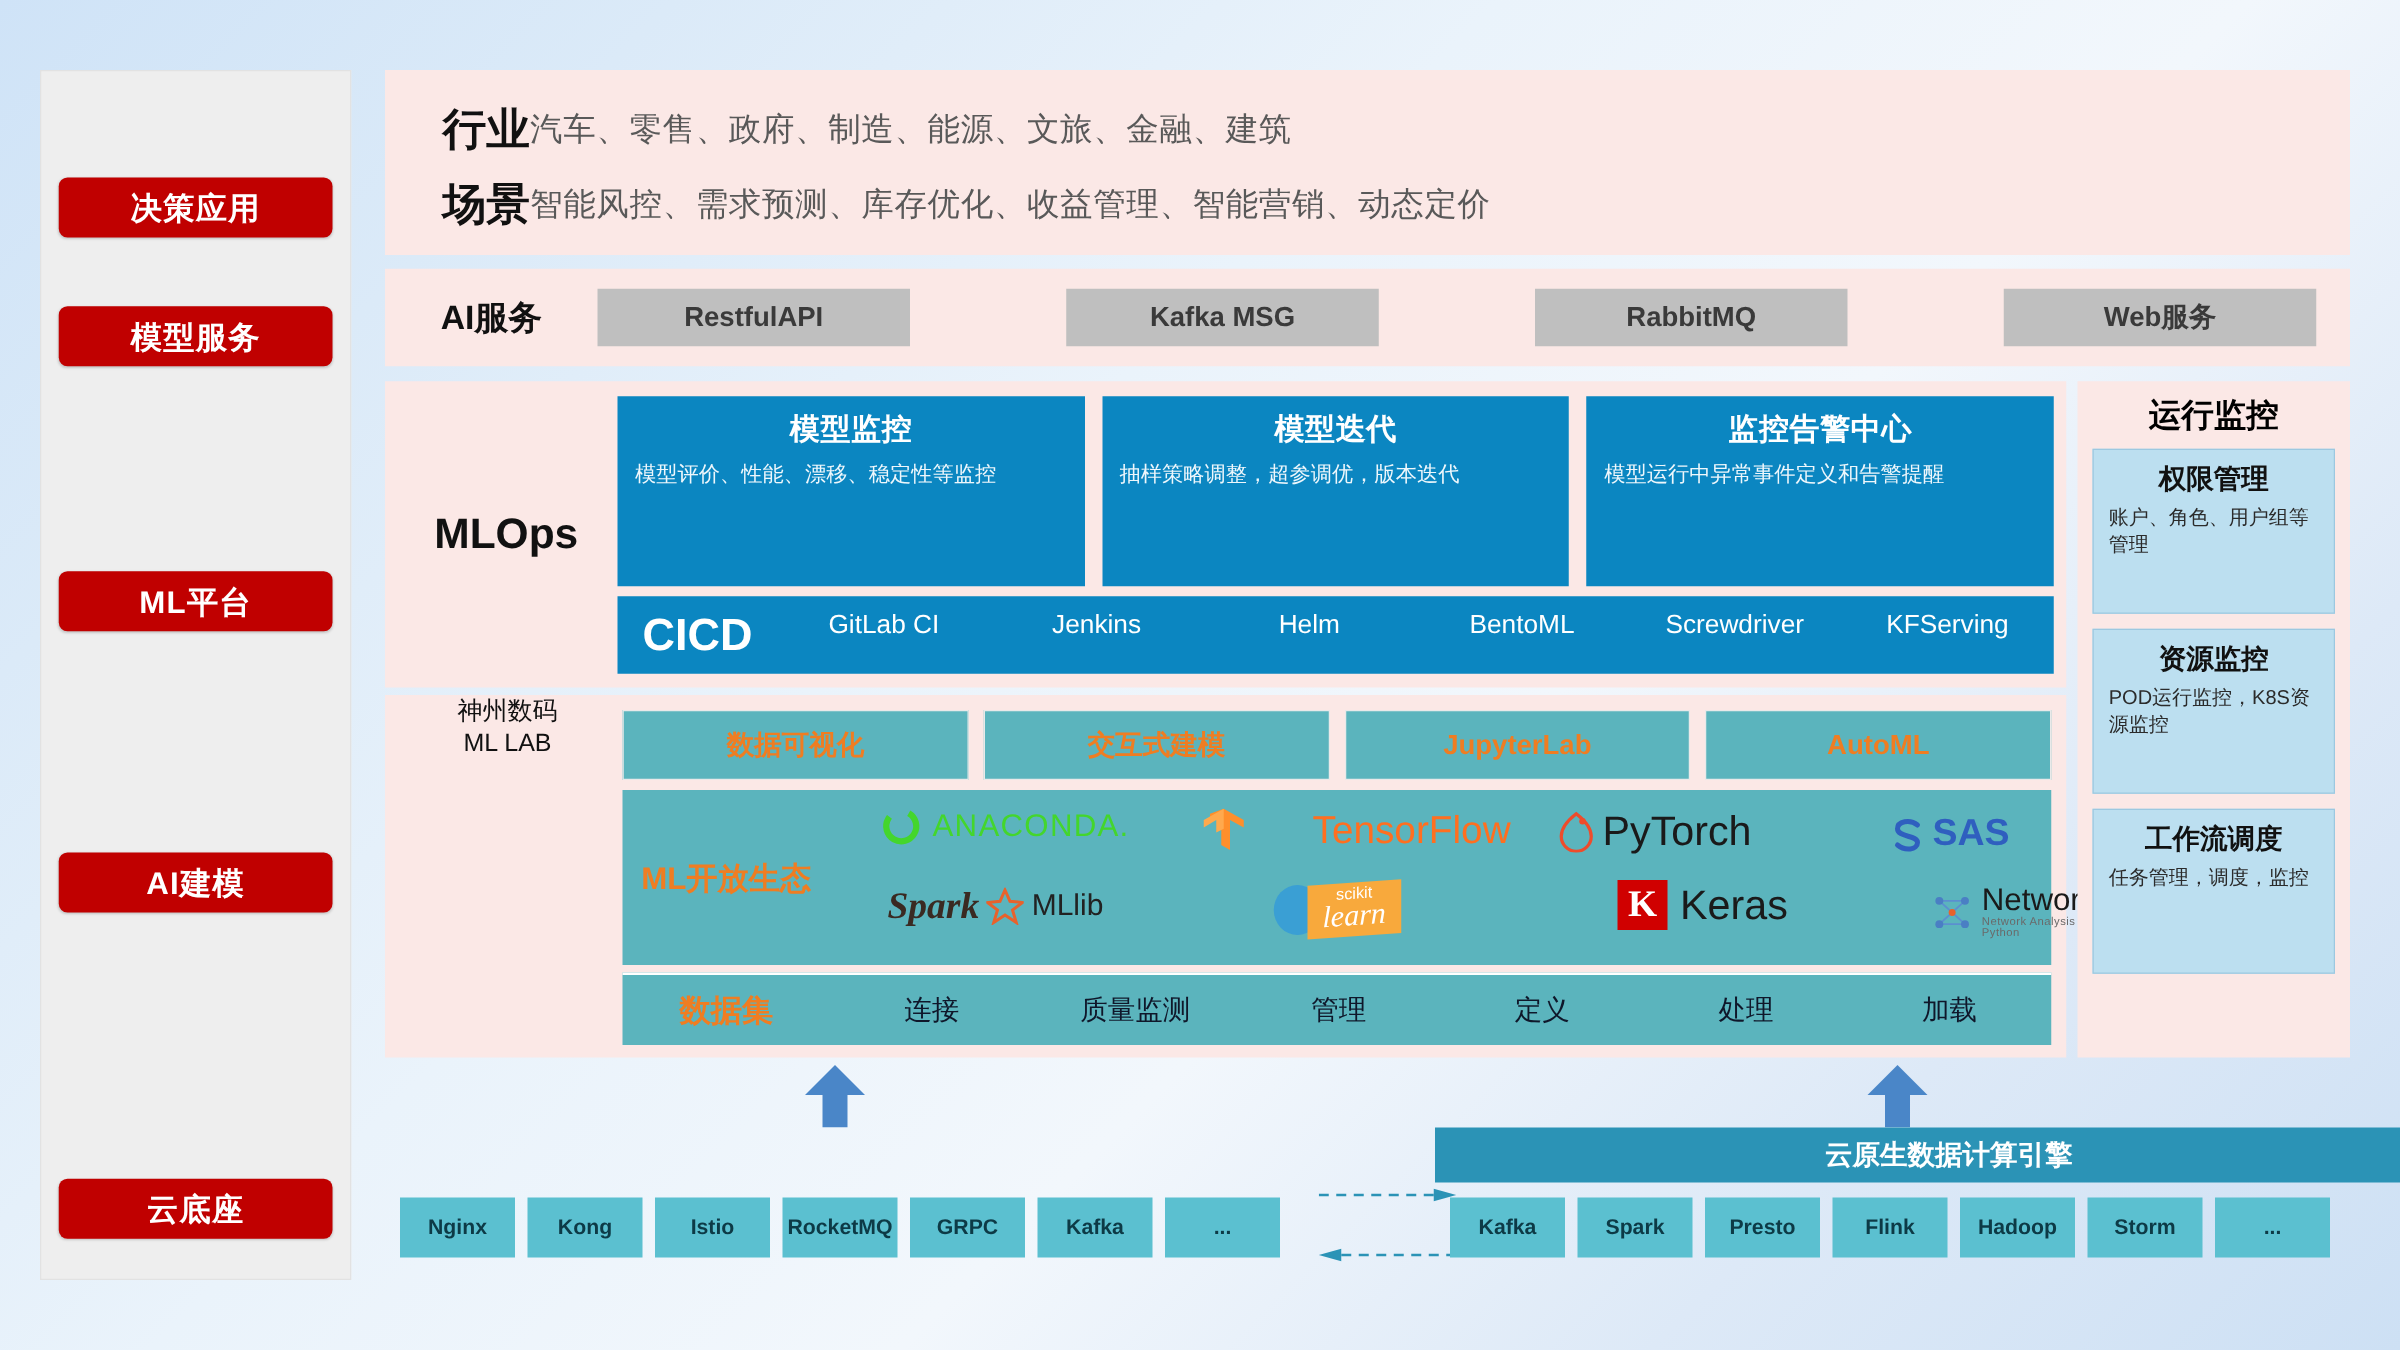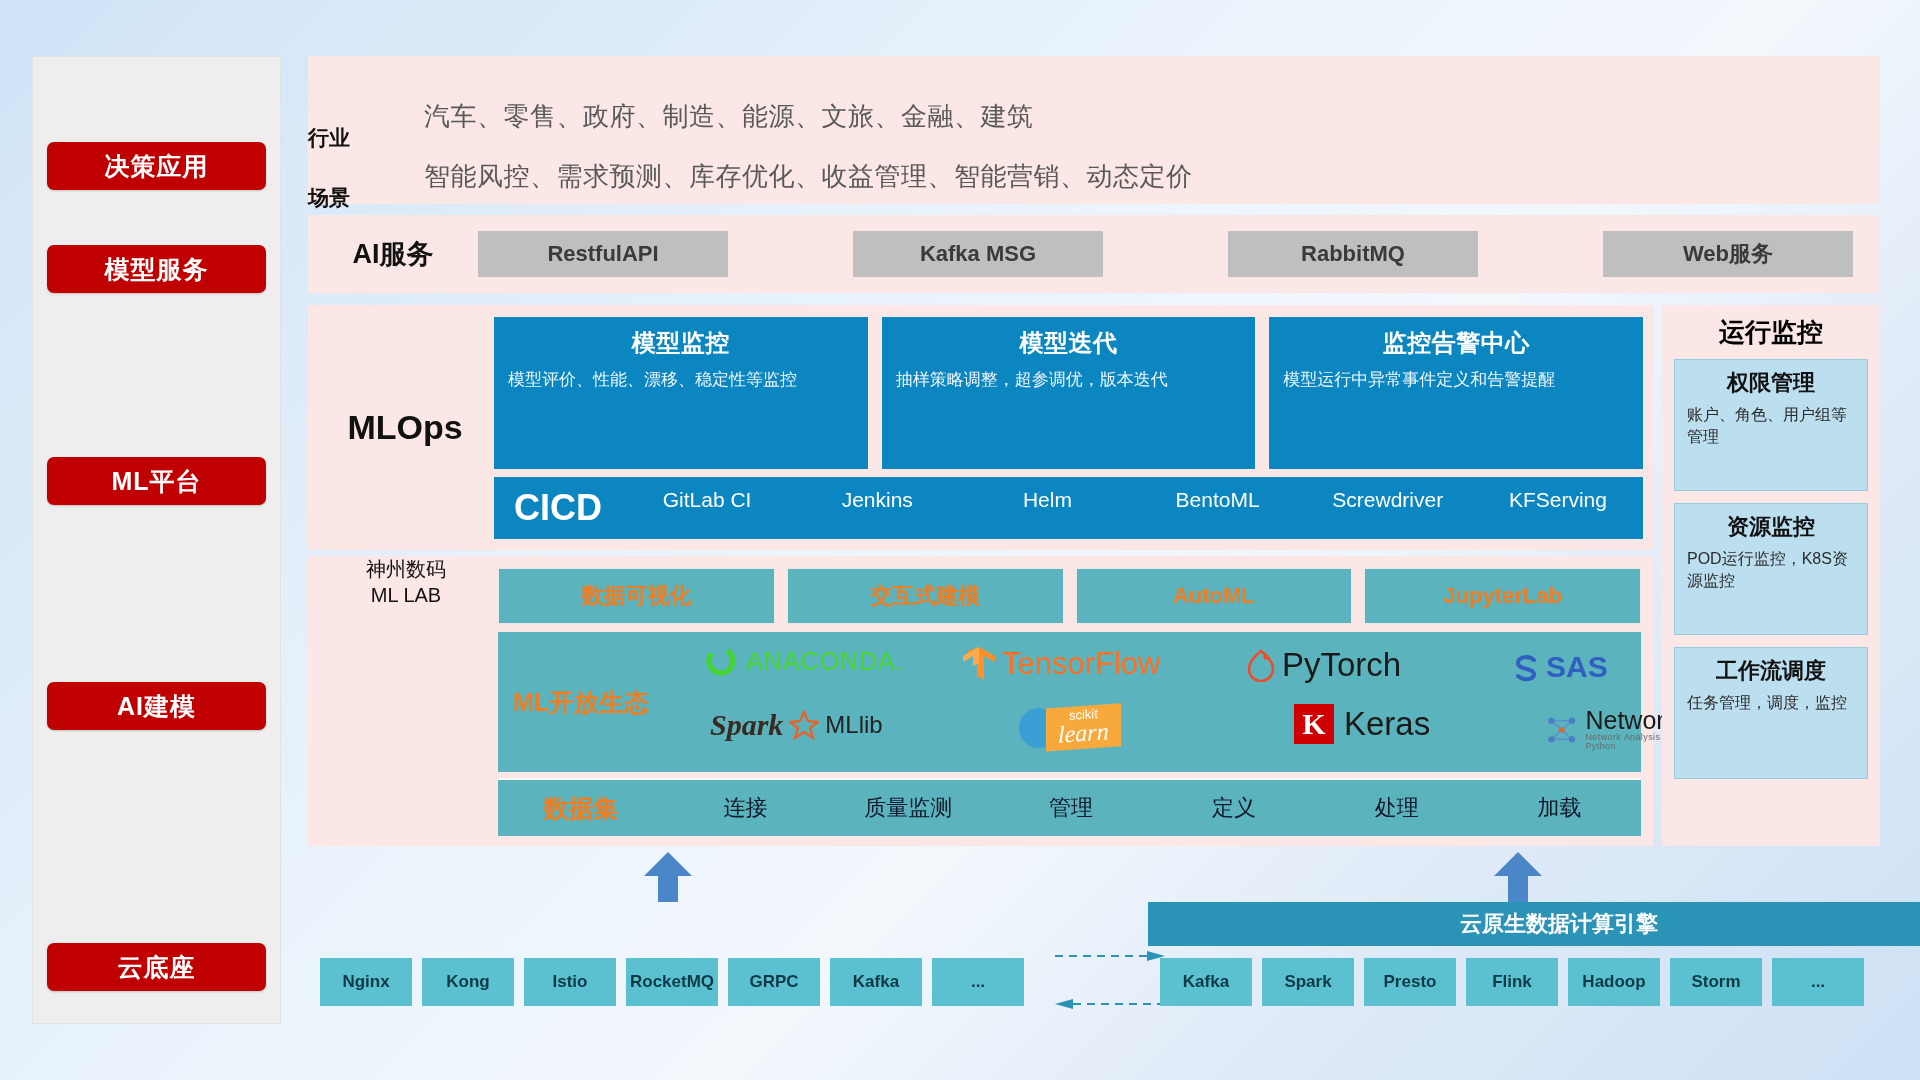--- a/index.html
+++ b/index.html
@@ -24,23 +24,22 @@
     box-shadow:0 1px 2px rgba(0,0,0,.18);
   }
 
   
   .band{position:absolute;background:#fbe8e6;}
 
   
   #row-app{left:308px;top:56px;width:1572px;height:148px;}
   .app-row{position:absolute;display:flex;align-items:center;}
   .app-key{
-    width:116px;text-align:left;font-weight:bold;font-size:21px;color:#111;
+    width:116px;text-align:right;font-weight:bold;font-size:35px;color:#111;
     font-family:"Liberation Sans",sans-serif;
-    margin-top:44px;
   }
   .app-val{font-size:26px;color:#595959;letter-spacing:.5px;}
 
   
   #row-svc{left:308px;top:215px;width:1572px;height:78px;}
   .svc-label{
     position:absolute;left:22px;top:0;height:78px;width:126px;
     display:flex;align-items:center;justify-content:center;
     font-weight:bold;font-size:27px;color:#111;
   }
@@ -202,22 +201,22 @@
 
   <div class="band" id="row-lab">
     <div class="lab-label">
       <span>神州数码</span>
       <span>ML LAB</span>
     </div>
 
     <div class="lab-tabs">
       <div class="lab-tab">数据可视化</div>
       <div class="lab-tab">交互式建模</div>
+      <div class="lab-tab">JupyterLab</div>
       <div class="lab-tab">AutoML</div>
-      <div class="lab-tab">JupyterLab</div>
     </div>
 
     <div class="lab-eco">
       <div class="eco-title">ML开放生态</div>
       <div class="eco-logos">
 
         <div style="position:absolute;left:40px;top:12px;display:flex;align-items:center;gap:8px;">
           <svg width="34" height="34" viewBox="0 0 34 34">
             <circle cx="17" cy="17" r="12" fill="none" stroke="#44d62c" stroke-width="5" stroke-dasharray="58 20" transform="rotate(-60 17 17)"></circle>
           </svg>
@@ -230,21 +229,21 @@
             <polygon points="15,2 19,11 29,12 21,18 24,28 15,22 6,28 9,18 1,12 11,11" fill="none" stroke="#e8622c" stroke-width="2.4"></polygon>
           </svg>
           <span style="color:#222;font-size:24px;">MLlib</span>
         </div>
 
         <div style="position:absolute;left:298px;top:14px;display:flex;align-items:center;gap:6px;">
           <svg width="34" height="36" viewBox="0 0 34 36">
             <polygon points="17,1 33,10 33,16 22,10 22,34 15,30 15,6 6,11 6,5" fill="#ff8f2b"></polygon>
             <polygon points="17,1 1,10 1,16 11,10 11,20 17,17" fill="#ffa94d"></polygon>
           </svg>
-          <span style="color:#ff6f20;font-size:31px;">TensorFlow</span>
+          <span style="color:#ff6f20;font-size:31px;margin-left:48px;">TensorFlow</span>
         </div>
 
         <div style="position:absolute;left:352px;top:74px;display:flex;align-items:center;">
           <svg width="44" height="42" viewBox="0 0 44 42">
             <ellipse cx="22" cy="21" rx="19" ry="20" fill="#3a9fd4"></ellipse>
           </svg>
           <div style="margin-left:-14px;background:#f8a93c;padding:2px 12px 4px 12px;transform:skewY(-4deg);text-align:center;">
             <div style="color:#fff;font-size:13px;line-height:1;">scikit</div>
             <div style="color:#fff;font-family:'Liberation Serif',serif;font-style:italic;font-size:24px;line-height:1;">learn</div>
           </div>

